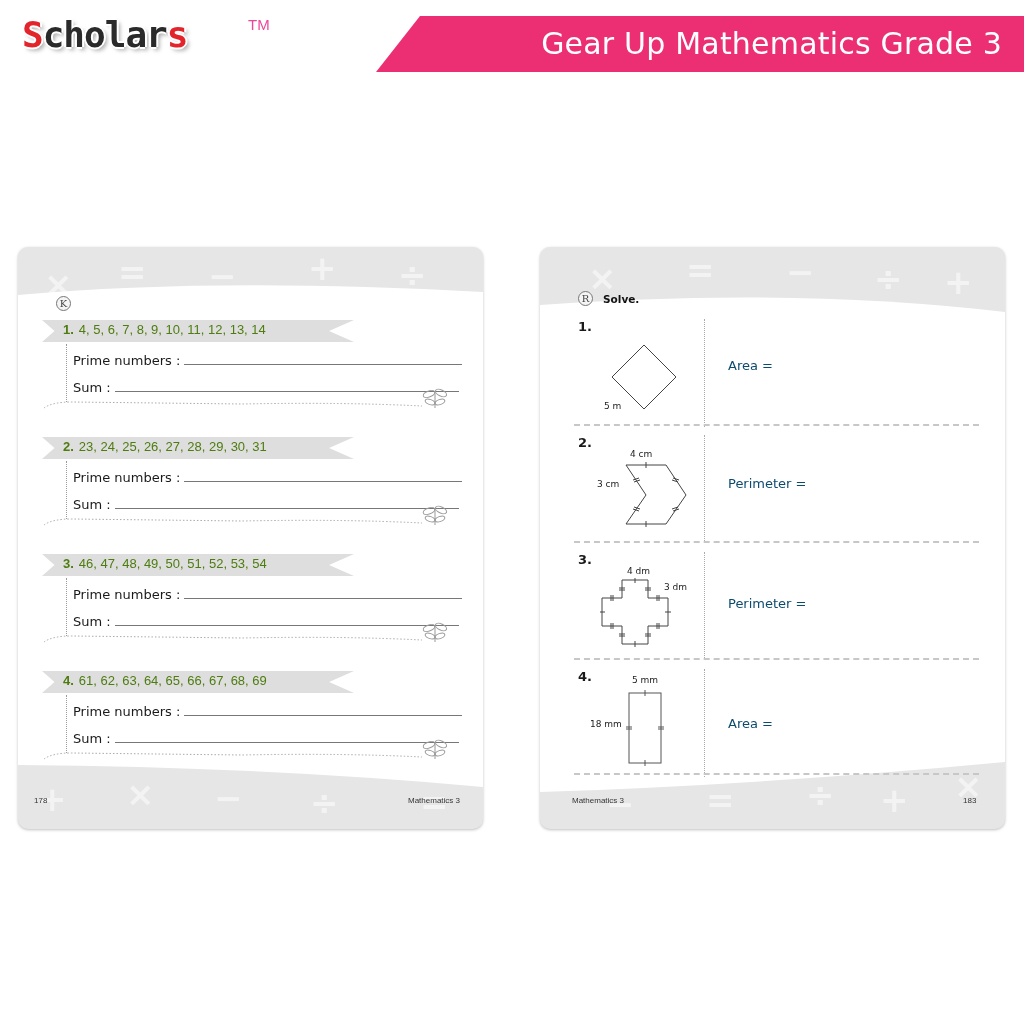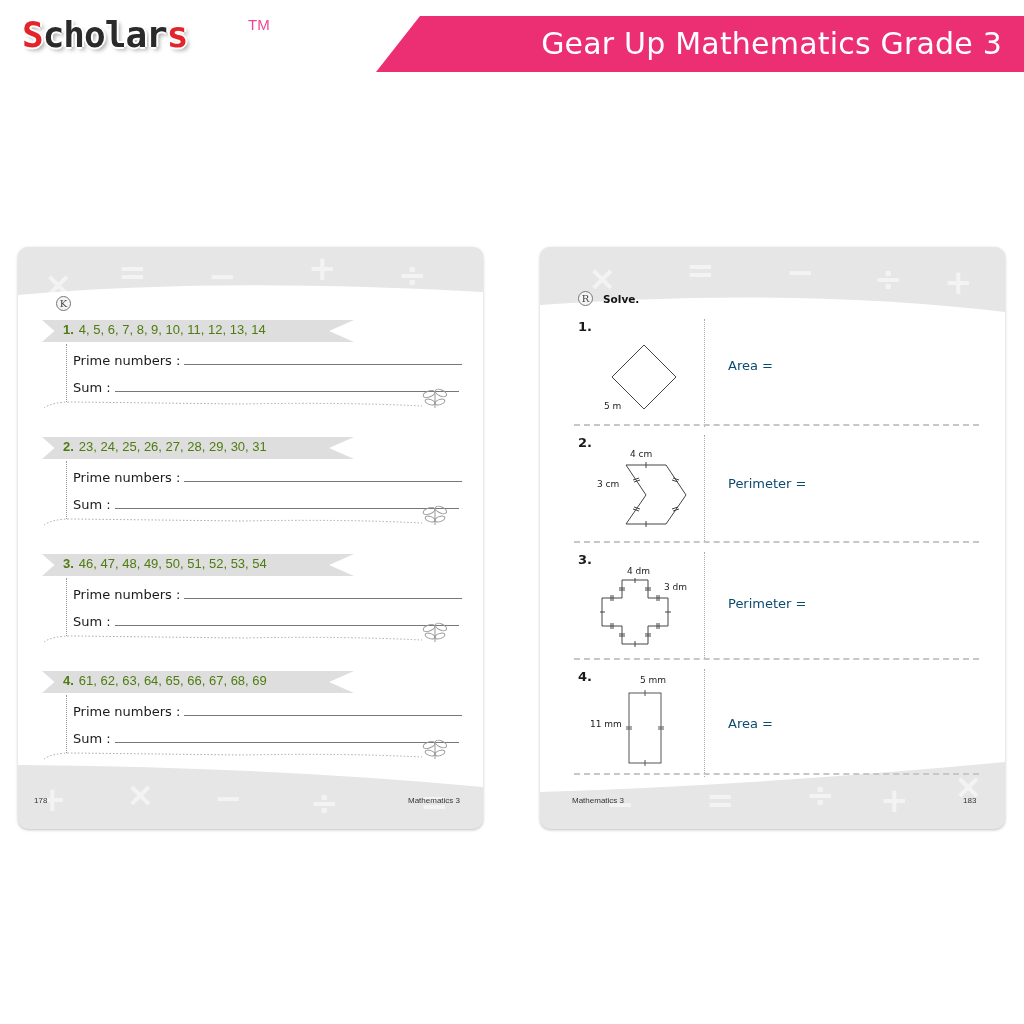--- a/index.html
+++ b/index.html
@@ -302,21 +302,21 @@
       <rect x="4" y="4" width="32" height="70" fill="none" stroke="#555" stroke-width="1"></rect>
       <g stroke="#555" stroke-width="1">
           <line x1="20" y1="1" x2="20" y2="7"></line>
           <line x1="20" y1="71" x2="20" y2="77"></line>
         <line x1="1" y1="38" x2="7" y2="38"></line>
           <line x1="1" y1="40" x2="7" y2="40"></line>
         <line x1="33" y1="38" x2="39" y2="38"></line>
           <line x1="33" y1="40" x2="39" y2="40"></line>
         </g>
     </svg>
-    <div class="shape-label" style="left:100px;top:6px;">5 mm</div>
-    <div class="shape-label" style="left:50px;top:50px;">11 mm</div>
+    <div class="shape-label" style="left:92px;top:6px;">5 mm</div>
+    <div class="shape-label" style="left:50px;top:50px;">18 mm</div>
     <div class="r-label" style="top:47px;">Area =</div>
     <div class="r-hline" style="top:104px;"></div>
   </div>
 
   <div class="footer-text" style="left:32px;top:549px;">Mathematics 3</div>
   <div class="footer-text" style="left:423px;top:549px;">183</div>
 </div>
 
 </body></html>

